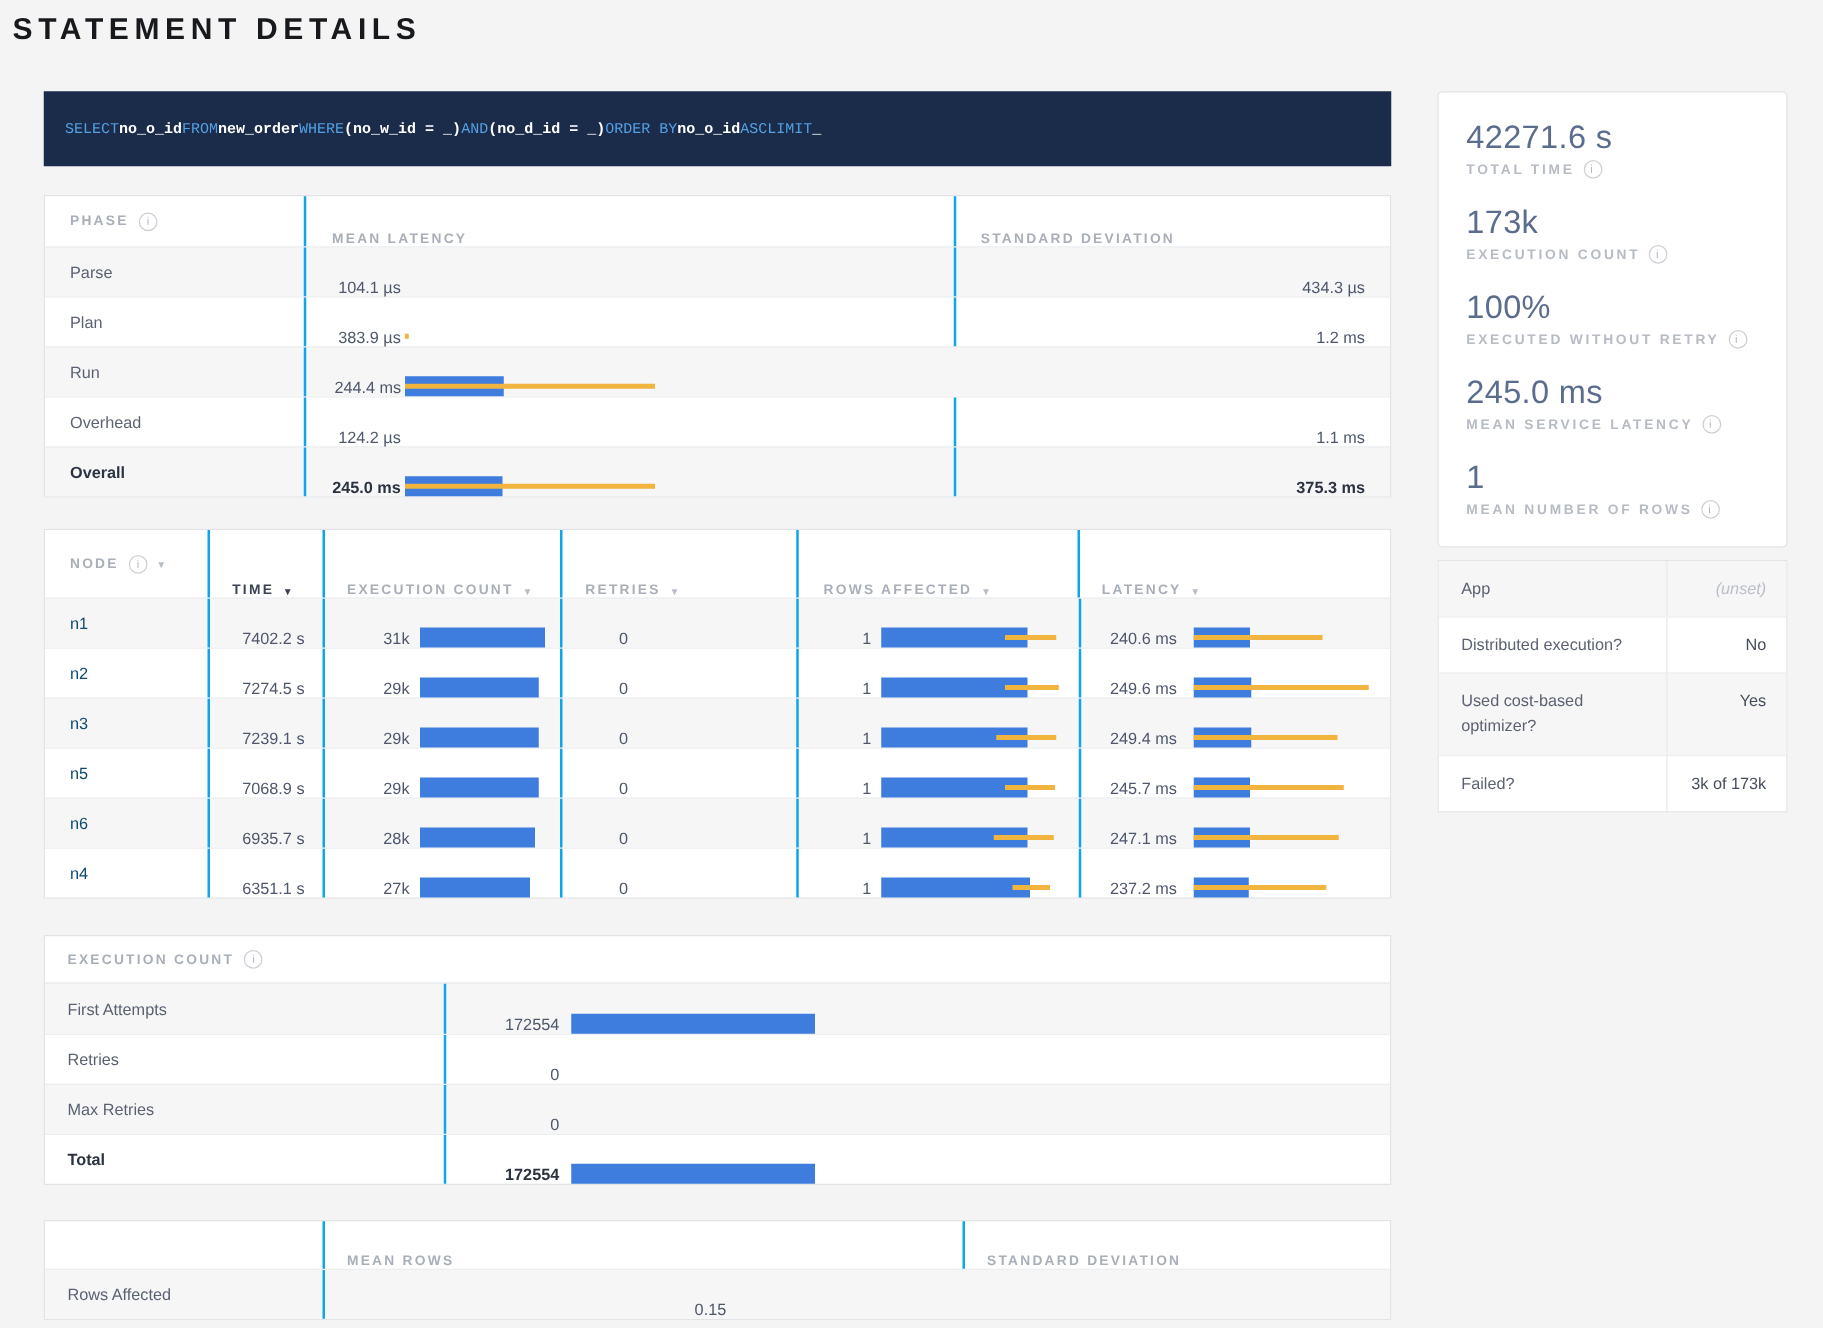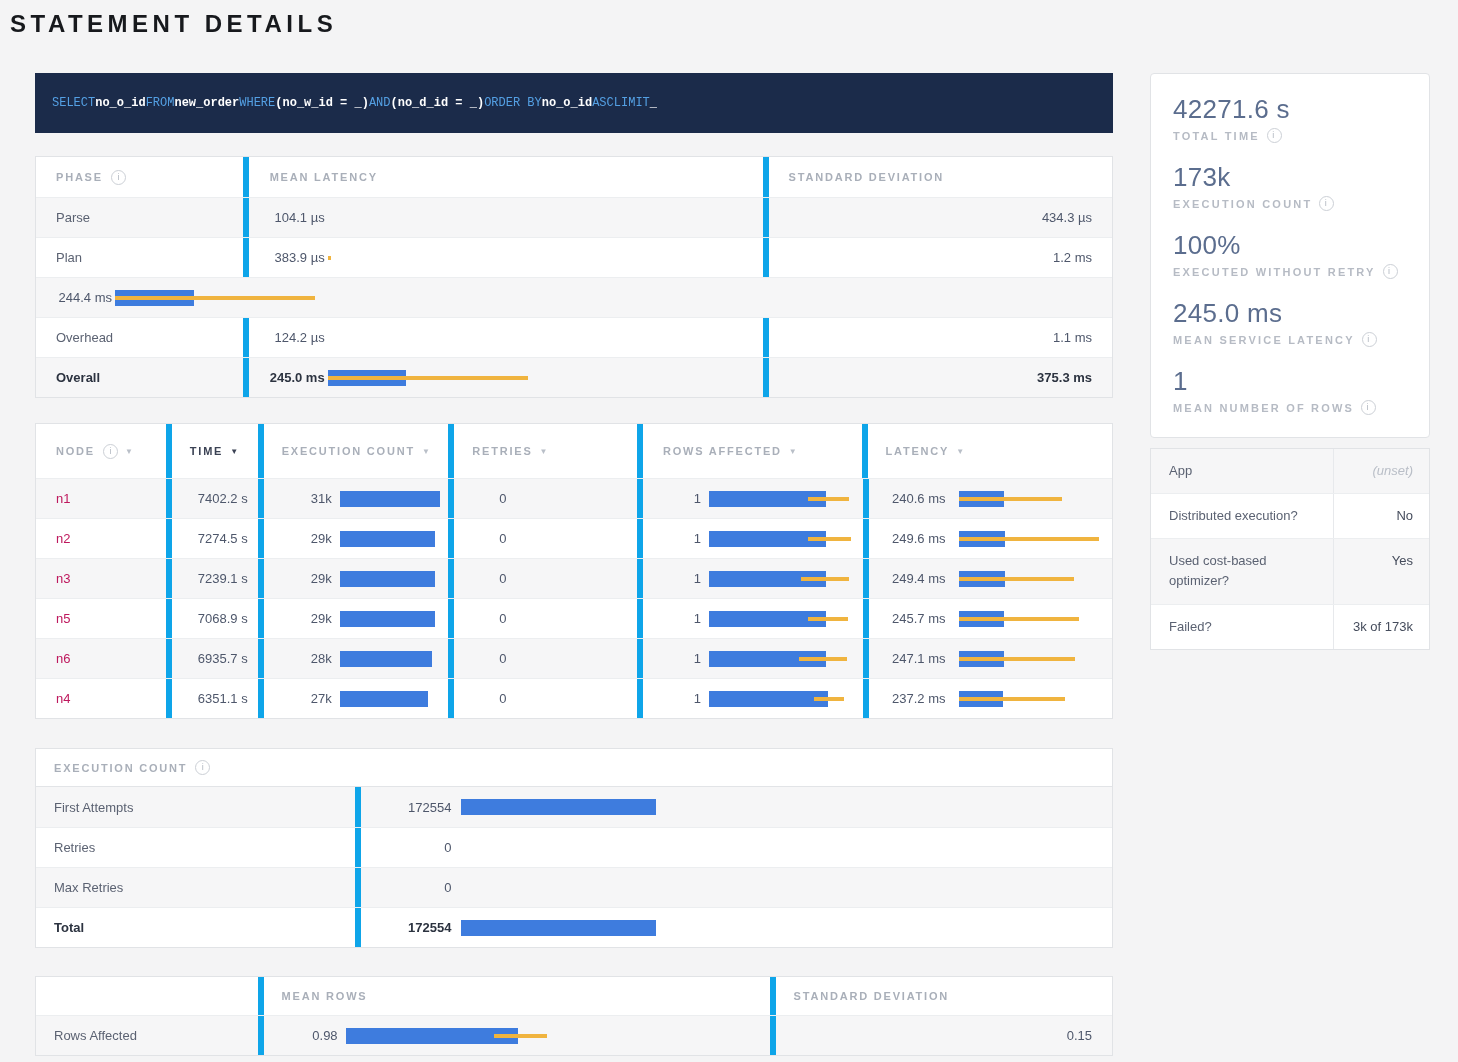--- a/index.html
+++ b/index.html
@@ -32,34 +32,34 @@
   .tok { color: #ffffff; font-weight: 700; font-family: Liberation Mono, monospace; }
   .tok.kw { color: #54a0e4; font-weight: 400; }
 
   
   .card { background: #ffffff; border: 1px solid #e1e3e6; }
   .t-row { display: flex; height: 40px; }
   .t-row + .t-row { border-top: 1px solid #eceef0; }
   .t-row.alt { background: #f6f6f7; }
   .thead-tall { height: 54px; }
   .cell { display: flex; align-items: center; min-width: 0; }
-  .cell + .cell { border-left: 6px solid #0ea5e9; }
+  .cell + .cell { border-left: 2px solid #0ea5e9; align-items: flex-end; }
   .th-text { font-size: 11px; font-weight: 700; letter-spacing: 1.8px; color: #a9afb9; white-space: nowrap; }
   .th-text.dark { color: #3b4254; }
   .sort { font-size: 8px; color: #b9bfc8; margin-left: 7px; }
   .sort.dark { color: #3b4254; }
   .info {
     flex: none; width: 15px; height: 15px; border: 1px solid #ccd0d6; border-radius: 50%;
     font-size: 9px; line-height: 12px; text-align: center; color: #b2b8c1;
     margin-left: 8px; font-weight: 400; font-style: normal; display: inline-block;
   }
   .lbl { color: #5b6272; text-align: right; }
   .val { color: #4e576b; }
   .boldtxt { font-weight: 700; color: #2c3340; }
-  .link { color: #be185d; }
+  .link { color: #0c4a6e; }
 
   
   .bar { position: relative; height: 16px; flex: none; }
   .bar-blue { position: absolute; left: 0; top: 0; height: 16px; background: #3e7cde; }
   .bar-dev  { position: absolute; top: 6px; height: 4px; background: #f0b43f; }
 
   
   .c0 { width: 207px; padding-left: 20px; }
   .c1 { width: 521px; }
   .c1 .val { width: 70px; text-align: right; margin: 0 3px 0 6px; flex: none; }
@@ -181,20 +181,23 @@
           <div class="bar">
             <div class="bar-blue" style="width: 0px;"></div>
             <div class="bar-dev" style="width: 3px; left: 0px;"></div>
           </div>
         </div>
         <div class="cell c2">
             <span class="val">1.2 ms</span>
           </div>
       </div>
       <div class="t-row alt">
+        <div class="cell c0">
+            <span class="lbl">Run</span>
+          </div>
         <div class="cell c1">
           <span class="val">244.4 ms</span>
           <div class="bar">
             <div class="bar-blue" style="width: 79px;"></div>
             <div class="bar-dev" style="width: 200px; left: 0px;"></div>
           </div>
         </div>
       </div>
       <div class="t-row">
         <div class="cell c0">
@@ -510,27 +513,20 @@
             <span class="th-text" style="margin-left:18px">MEAN ROWS</span>
           </div>
         <div class="cell r2 hleft">
             <span class="th-text">STANDARD DEVIATION</span>
           </div>
       </div>
       <div class="t-row alt">
         <div class="cell r0">
             <span class="lbl">Rows Affected</span>
           </div>
-        <div class="cell r1">
-          <span class="val">0.98</span>
-          <div class="bar">
-            <div class="bar-blue" style="width: 172px;"></div>
-            <div class="bar-dev" style="width: 53px; left: 148px;"></div>
-          </div>
-        </div>
         <div class="cell r2">
             <span class="val">0.15</span>
           </div>
       </div>
     </div>
 
   </div>
 
   <div class="side">
     <div class="card card1">

